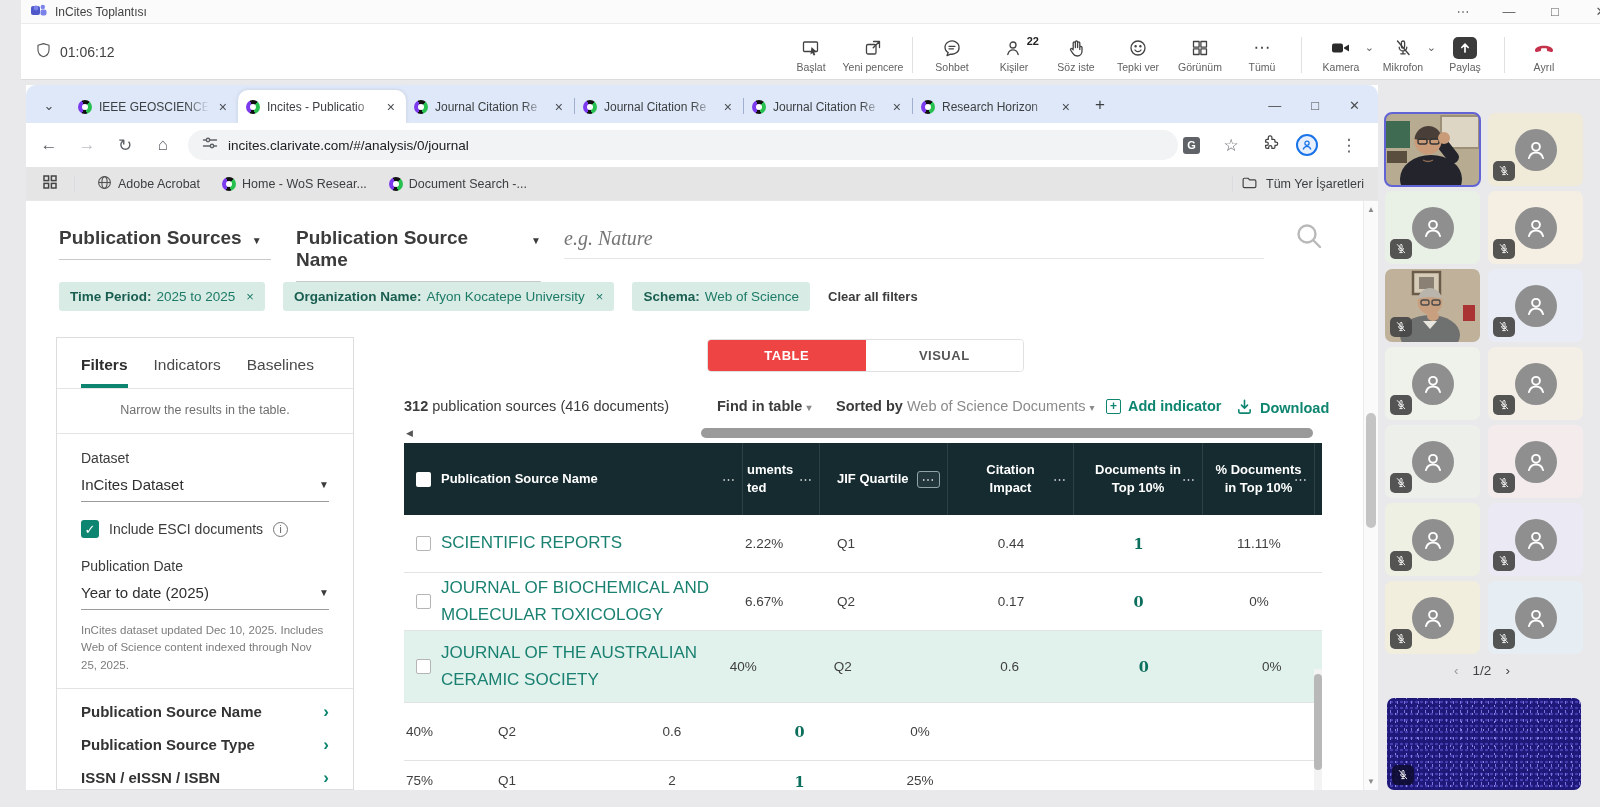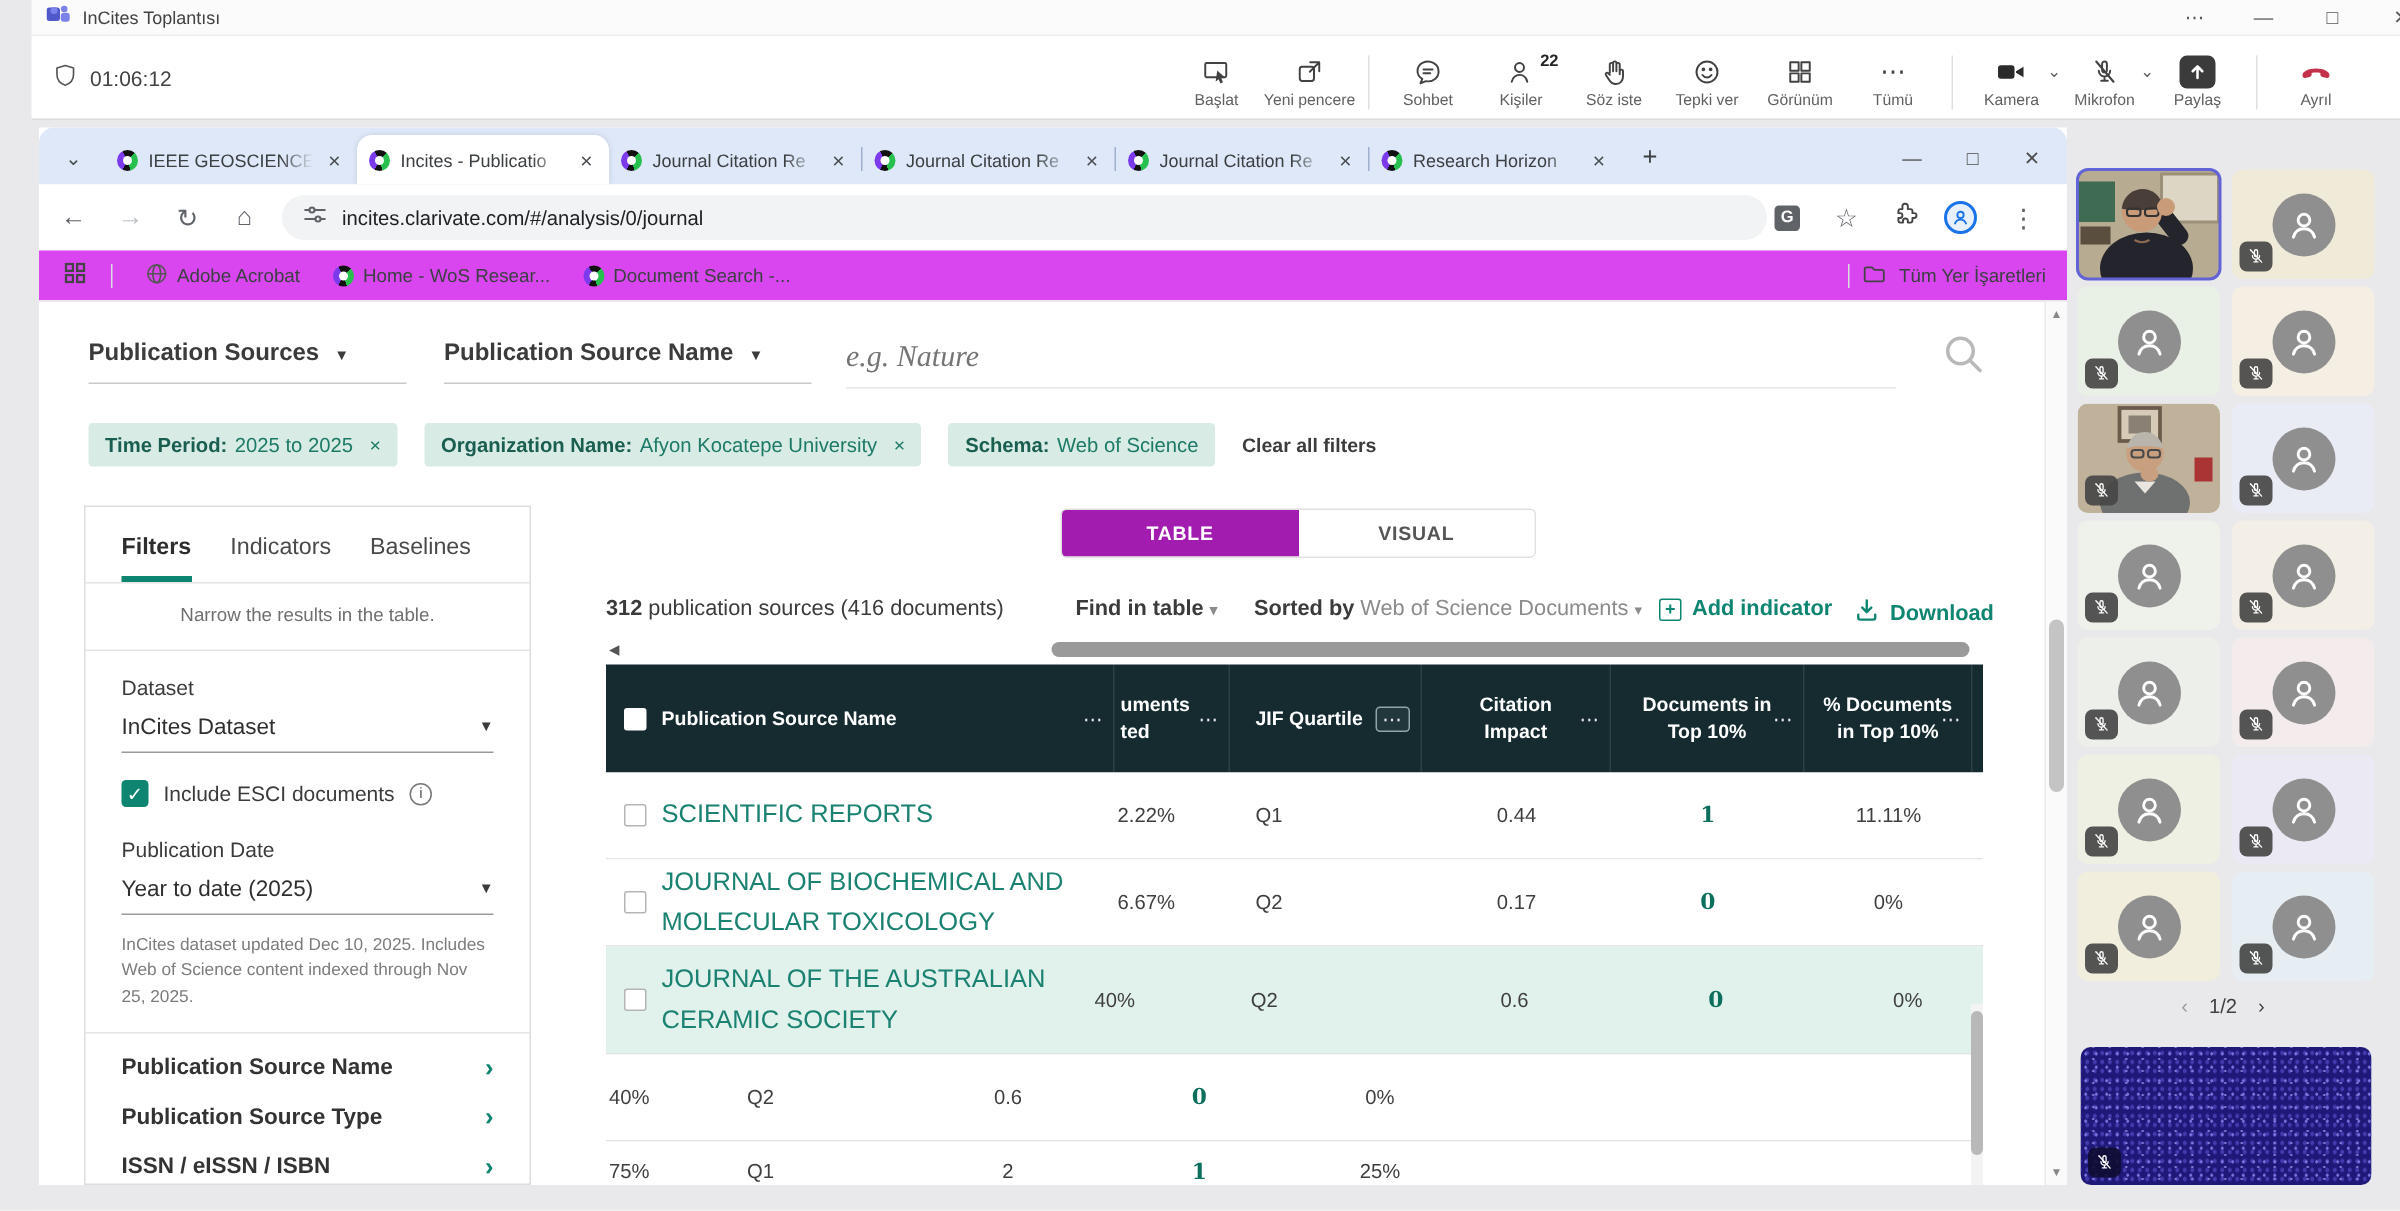--- a/index.html
+++ b/index.html
@@ -45,29 +45,29 @@
 
   #navbar { position:absolute; left:0; top:38px; width:1352px; height:44px; background:#fff; display:flex; align-items:center; }
   .nav-ico { width:30px; height:30px; display:flex; align-items:center; justify-content:center; font-size:17px; color:#5f6368; margin-left:8px; }
   .nav-ico.dis { color:#bdc1c6; }
   .url-pill { margin-left:10px; width:990px; height:30px; background:#f1f3f4; border-radius:15px; display:flex; align-items:center; gap:10px; padding:0 14px; }
   .url-text { font-size:13.5px; color:#202124; }
   .nav-right { margin-left:auto; display:flex; align-items:center; gap:16px; padding-right:14px; }
   .gt-icon { width:17px; height:17px; background:#5f6368; border-radius:3px; color:#fff; font-size:11px; font-weight:bold; display:flex; align-items:center; justify-content:center; }
   .chrome-avatar { width:22px; height:22px; border-radius:50%; border:2px solid #1a73e8; display:flex; align-items:center; justify-content:center; background:#e8f0fe; }
 
-  #bookmarksbar { position:absolute; left:0; top:82px; width:1352px; height:34px; background:#d946ef; border-bottom:1px solid #e8e8e8; display:flex; align-items:center; font-size:12.5px; color:#3c4043; }
+  #bookmarksbar { position:absolute; left:0; top:82px; width:1352px; height:34px; background:#e5e5e5; border-bottom:1px solid #e8e8e8; display:flex; align-items:center; font-size:12.5px; color:#3c4043; }
   .bm-item { display:flex; align-items:center; gap:6px; margin-left:22px; }
   .bm-sep { width:1px; height:16px; background:#dadce0; margin-left:16px; }
   .bm-right { margin-left:auto; display:flex; align-items:center; gap:8px; padding-right:14px; }
 
   
   #content { position:absolute; left:0; top:116px; width:1352px; height:589px; background:#fff; overflow:hidden; }
   .selector { position:absolute; top:26px; display:flex; align-items:baseline; gap:10px; border-bottom:1px solid #c9c9c9; padding-bottom:10px; }
-  .sel-label { font-size:16px; font-weight:bold; color:#3b3b3b; }
+  .sel-label { font-size:19px; font-weight:bold; color:#3b3b3b; }
   .sel-caret { font-size:10px; color:#3b3b3b; }
   #sel-entity { left:33px; width:212px; }
   #sel-field { left:270px; width:245px; }
   #page-search { position:absolute; left:538px; top:18px; width:700px; height:40px; border:none; outline:none; font-family:"Liberation Serif", serif; font-style:italic; font-size:20px; color:#9b9b9b; border-bottom:1px solid #e6e6e6; background:transparent; }
   #search-icon { position:absolute; left:1268px; top:20px; }
 
   #chips-row { position:absolute; left:33px; top:81px; display:flex; align-items:center; gap:18px; }
   .chip { background:#d8ece5; border-radius:3px; padding:7px 11px; font-size:13.5px; color:#1d7a66; display:flex; gap:5px; align-items:center; }
   .chip b { color:#195e50; }
   .chip-x { color:#1d7a66; font-size:13px; margin-left:6px; }
@@ -85,21 +85,21 @@
   .sb-check { display:flex; align-items:center; gap:10px; margin:18px 0 4px; font-size:14px; color:#3b3b3b; }
   .cbox { width:18px; height:18px; background:#0e8570; border-radius:3px; color:#fff; font-size:13px; display:flex; align-items:center; justify-content:center; }
   .info-i { width:15px; height:15px; border:1px solid #777; border-radius:50%; font-size:10px; color:#555; display:flex; align-items:center; justify-content:center; }
   .sb-note { font-size:11.5px; color:#7c7c7c; line-height:1.5; padding:12px 24px 14px; border-bottom:1px solid #e4e4e4; }
   .sb-acc { display:flex; justify-content:space-between; align-items:center; padding:13px 24px 0; font-size:15px; font-weight:bold; color:#333; }
   .acc-chev { color:#0e8570; font-size:17px; font-weight:bold; }
 
   
   #view-toggle { position:absolute; left:681px; top:138px; width:317px; height:33px; display:flex; border:1px solid #e0e0e0; border-radius:4px; overflow:hidden; }
   .vt { flex:1; display:flex; align-items:center; justify-content:center; font-size:13px; font-weight:bold; letter-spacing:.5px; }
-  .vt.active { background:#a21caf; color:#fff; }
+  .vt.active { background:#ef4444; color:#fff; }
   .vt.inactive { background:#fff; color:#555; }
   #counts { position:absolute; left:378px; top:197px; font-size:14.5px; color:#3b3b3b; }
   #find-wrap { position:absolute; left:691px; top:197px; font-size:14.5px; font-weight:bold; color:#3b3b3b; }
   #sort-wrap { position:absolute; left:810px; top:197px; font-size:14.5px; color:#3b3b3b; }
   #sort-wrap .sv { color:#8b8b8b; font-weight:normal; }
   .grey-caret { color:#8b8b8b; font-size:10px; }
   #add-ind { position:absolute; left:1080px; top:197px; display:flex; align-items:center; gap:7px; color:#0e8570; font-weight:bold; font-size:14.5px; }
   .plus-box { width:15px; height:15px; border:1.6px solid #0e8570; border-radius:2px; font-size:12px; display:flex; align-items:center; justify-content:center; font-weight:bold; }
   #download { position:absolute; left:1210px; top:197px; display:flex; align-items:center; gap:7px; color:#0e8570; font-weight:bold; font-size:14.5px; }
 

